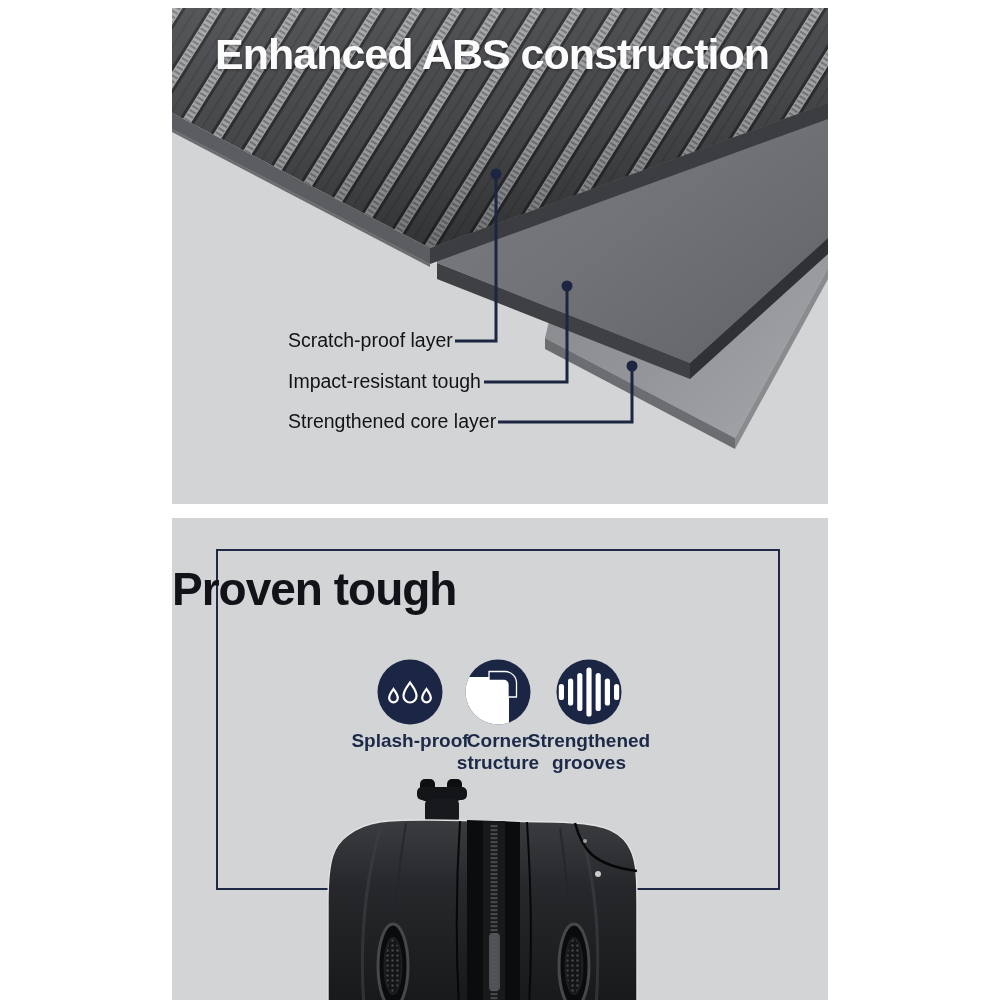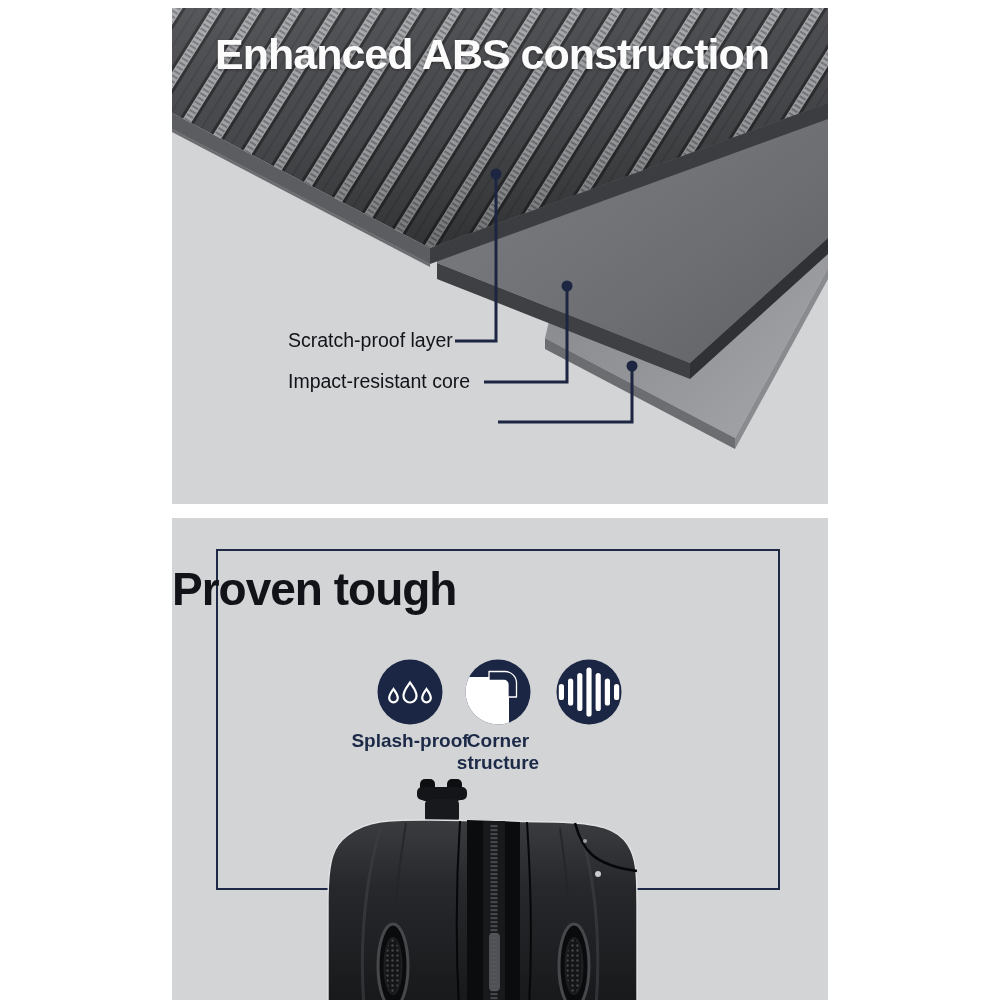--- a/index.html
+++ b/index.html
@@ -94,21 +94,22 @@
         <g fill="#1c2541">
           <circle cx="324" cy="166" r="5.5"></circle>
           <circle cx="395" cy="278" r="5.5"></circle>
           <circle cx="460" cy="358" r="5.5"></circle>
         </g>
       </svg>
 
       <div class="top-title">Enhanced ABS construction</div>
 
       <div class="layer-label l1">Scratch-proof layer</div>
-      <div class="layer-label l2">Impact-resistant core</div>
+      <div class="layer-label l2">Impact-resistant tough</div>
+      <div class="layer-label l3">Strengthened core layer</div>
     </div>
 
     <div class="section-bottom">
 
       <div class="feature-box"></div>
 
       <div class="bottom-title">Proven tough</div>
 
       <svg class="features-svg" width="256" height="68" viewBox="0 0 256 68">
         <defs>
@@ -141,20 +142,21 @@
             <rect x="214.4" y="8.5" width="5.2" height="49" rx="2.6"></rect>
             <rect x="223.6" y="14" width="5.2" height="38" rx="2.6"></rect>
             <rect x="232.8" y="19.5" width="5.2" height="27" rx="2.6"></rect>
             <rect x="242" y="25" width="5.2" height="16" rx="2.6"></rect>
           </g>
         </g>
       </svg>
 
       <div class="feature-label f1">Splash-proof</div>
       <div class="feature-label f2">Corner structure</div>
+      <div class="feature-label f3">Strengthened grooves</div>
 
       <svg class="suitcase-svg" width="330" height="235" viewBox="0 0 330 235">
         <defs>
           <linearGradient id="shellGrad" x1="0" y1="0" x2="0" y2="1">
             <stop offset="0" stop-color="#3a3c40"></stop>
             <stop offset="0.35" stop-color="#26282b"></stop>
             <stop offset="1" stop-color="#17181a"></stop>
           </linearGradient>
           <pattern id="dotpat" width="5" height="5" patternUnits="userSpaceOnUse">
             <rect width="5" height="5" fill="#141516"></rect>

